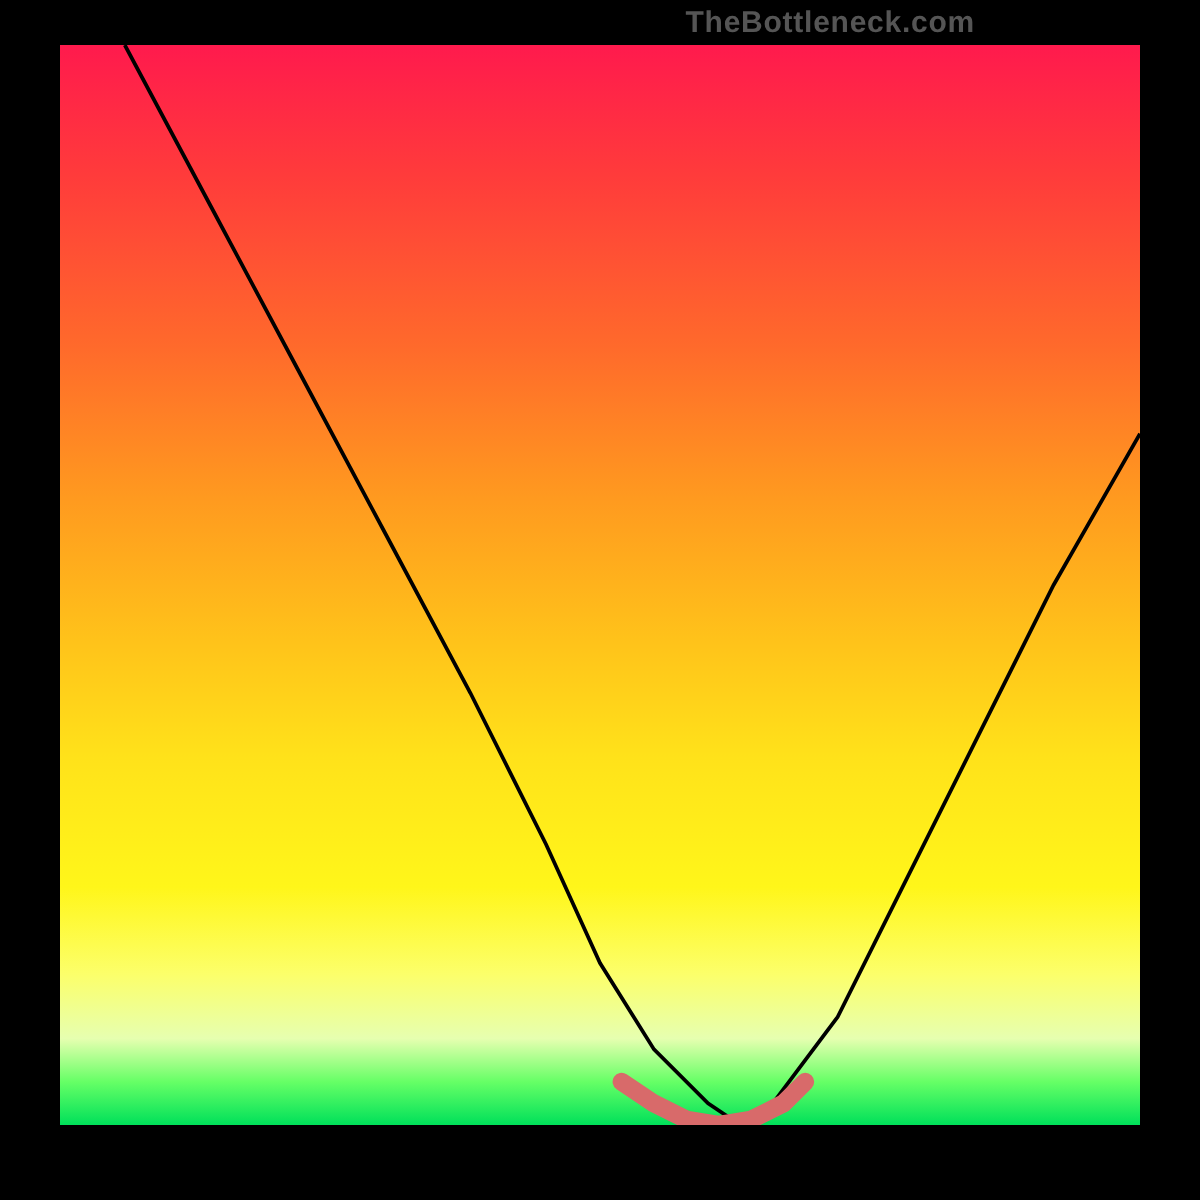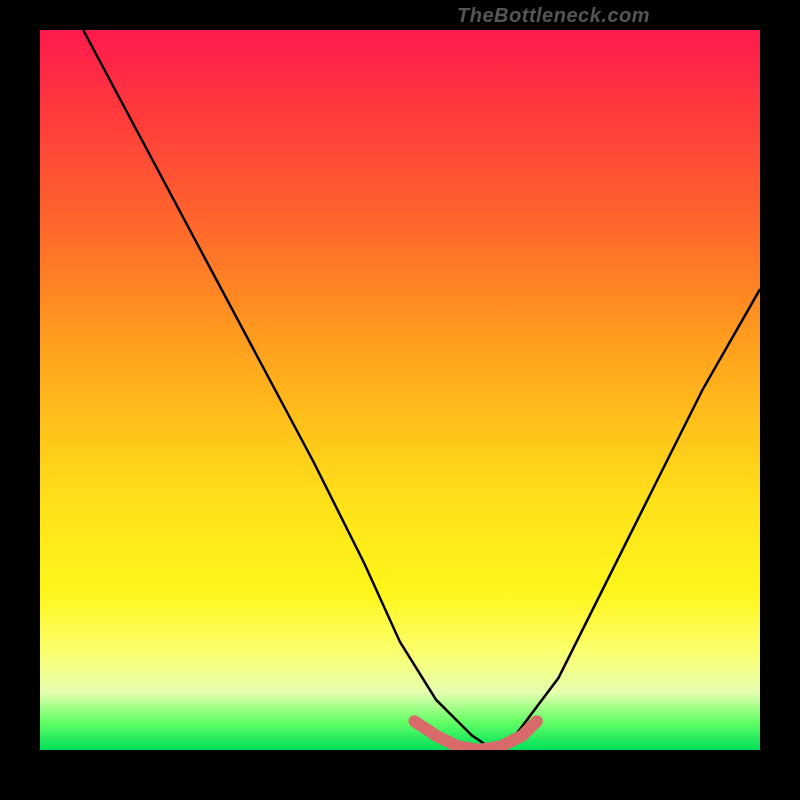--- a/index.html
+++ b/index.html
@@ -9,21 +9,20 @@
     height: 800px;
     background: #000;
     font-family: Arial, Helvetica, sans-serif;
     overflow: hidden;
   }
   .frame {
     width: 660px;
     height: 800px;
     position: relative;
     background: #000;
-    font-style: italic;
   }
   .watermark {
     position: absolute;
     top: 4px;
     right: 10px;
     color: #555;
     font-size: 20px;
     font-weight: bold;
     letter-spacing: 0.5px;
     z-index: 50;

